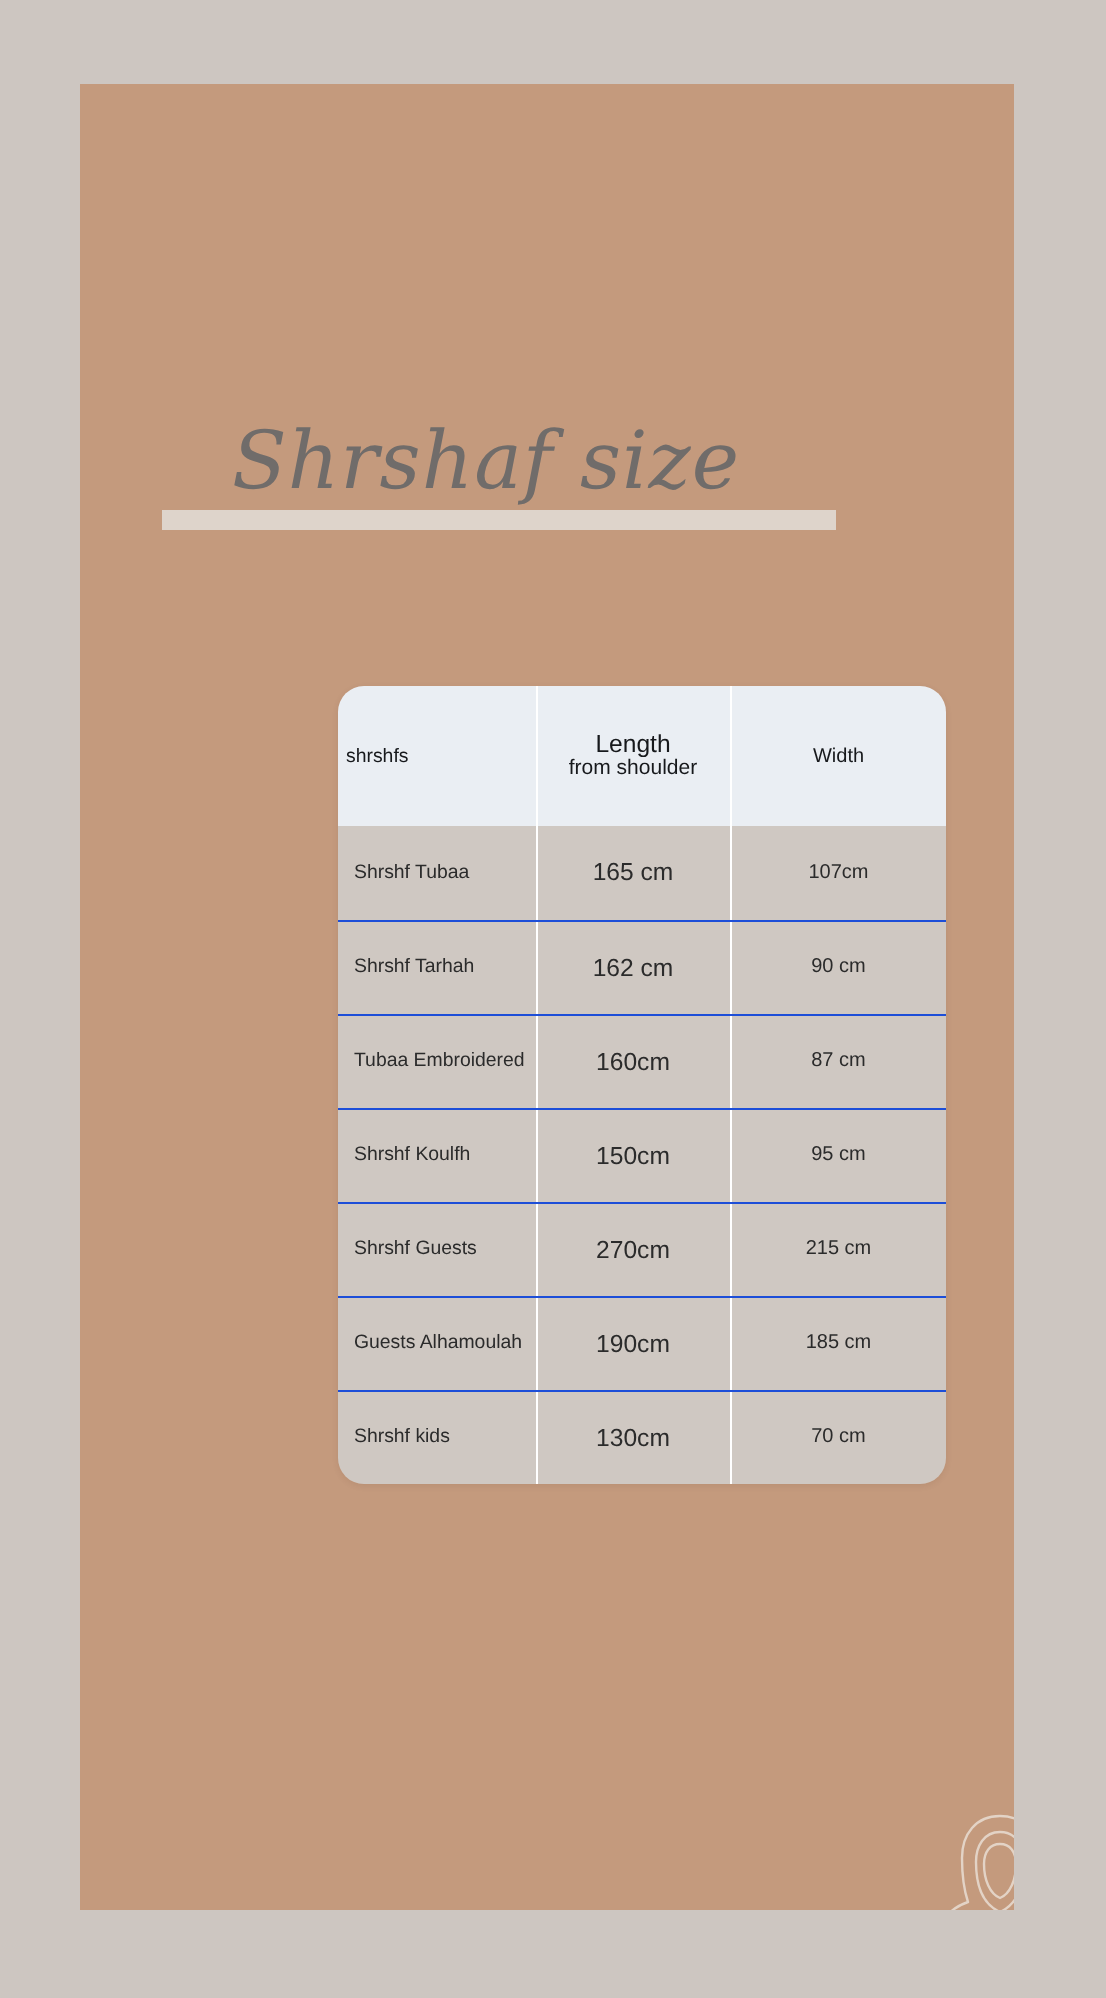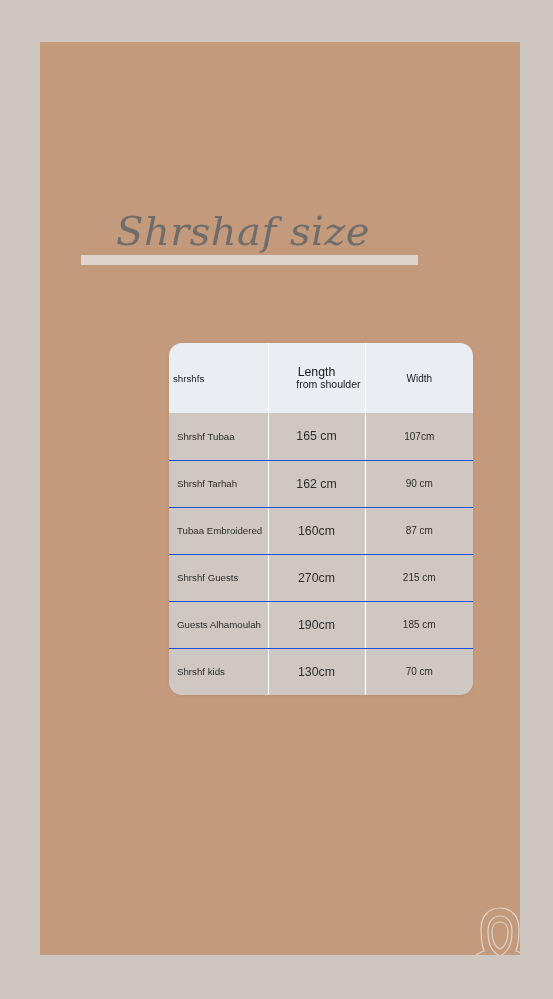--- a/index.html
+++ b/index.html
@@ -17,21 +17,20 @@
 
   
   .panel {
     position: absolute;
     left: 40px;
     top: 42px;
     width: 467px;
     height: 913px;
     background: #c49a7d;
     overflow: hidden;
-    padding-left: 13px;
   }
 
   
   .title-block {
     position: absolute;
     left: 41px;
     top: 140px;
     width: 380px;
     height: 95px;
   }
@@ -89,21 +88,20 @@
     color: #17191c;
     padding: 0 4px;
   }
   .head-row .cell:last-child { border-right: none; }
   .head-name   { font-size: 15px; }
   .head-length { font-size: 16px; line-height: 1.05; }
   .head-length .sub {
     display: block;
     font-size: 10.5px;
     margin-top: 1px;
-    text-align: right;
   }
   .head-width  { font-size: 16px; }
 
   
   .body-row .cell {
     background: #cfc8c2;
     height: 47px;
     border-right: 1px solid #ffffff;
     border-bottom: 1px solid #1d4ed8;
     color: #2b2b2b;
@@ -158,20 +156,25 @@
         <div class="cell col-len">162 cm</div>
         <div class="cell col-wid">90 cm</div>
       </div>
 
       <div class="trow body-row">
         <div class="cell col-name">Tubaa Embroidered</div>
         <div class="cell col-len">160cm</div>
         <div class="cell col-wid">87 cm</div>
       </div>
 
+      <div class="trow body-row">
+        <div class="cell col-name">Shrshf Koulfh</div>
+        <div class="cell col-len">150cm</div>
+        <div class="cell col-wid">95 cm</div>
+      </div>
 
       <div class="trow body-row">
         <div class="cell col-name">Shrshf Guests</div>
         <div class="cell col-len">270cm</div>
         <div class="cell col-wid">215 cm</div>
       </div>
 
       <div class="trow body-row">
         <div class="cell col-name">Guests Alhamoulah</div>
         <div class="cell col-len">190cm</div>

